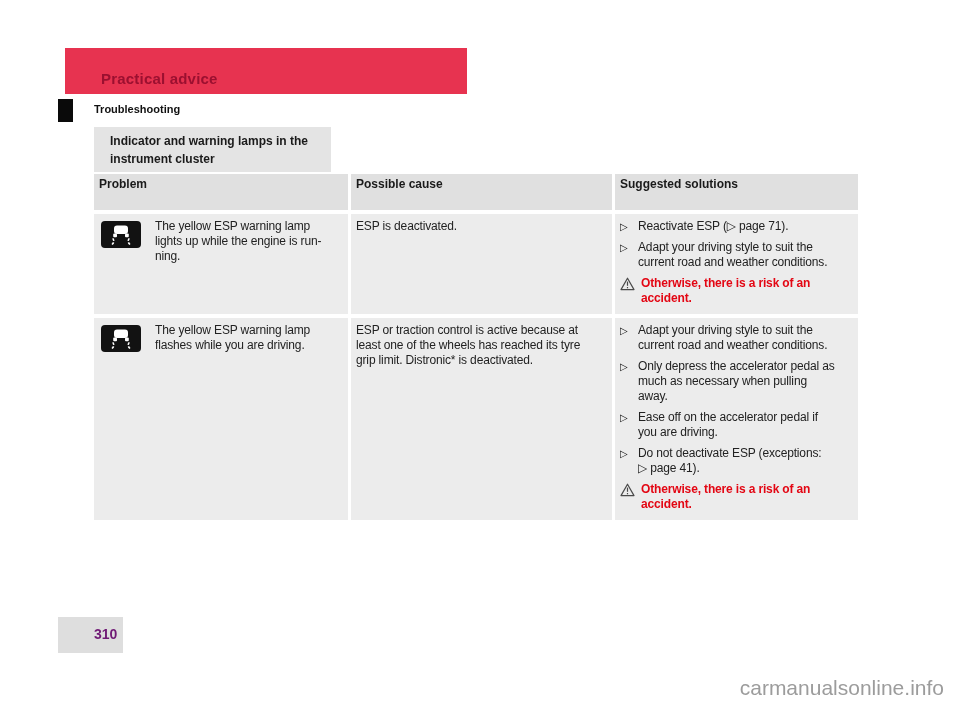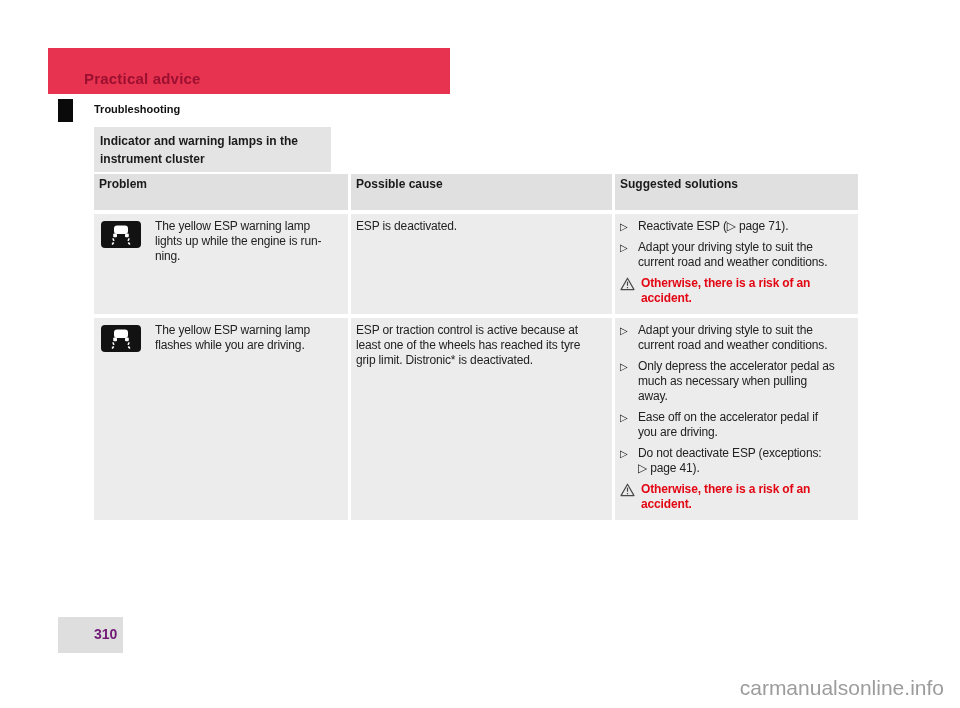--- a/index.html
+++ b/index.html
@@ -1,30 +1,30 @@
 <!DOCTYPE html>
 <html><head>
 <meta charset="utf-8">
 <style>
   * { margin:0; padding:0; box-sizing:border-box; }
   body { background:#ffffff; font-family:"Liberation Sans","DejaVu Sans",sans-serif; }
   .page { position:relative; width:960px; height:708px; background:#ffffff; overflow:hidden; }
 
   
-  .band { position:absolute; left:48px; top:48px; width:402px; height:46px;
+  .band { position:absolute; left:65px; top:48px; width:402px; height:46px;
           background:#e73350; display:flex; align-items:flex-end; padding:0 0 7px 36px; }
   .band-title { color:#9b1030; font-weight:bold; font-size:15px; letter-spacing:0.2px; }
 
   
   .tab-marker { position:absolute; left:58px; top:99px; width:15px; height:23px; background:#0a0a0a; }
   .section-title { position:absolute; left:94px; top:103px; font-size:11px; font-weight:bold; color:#111; }
 
   
   .title-box { position:absolute; left:94px; top:127px; width:237px; min-height:40px;
-               background:#e4e4e4; padding:4px 8px 5px 6px; }
+               background:#e4e4e4; padding:4px 8px 5px 16px; }
   .title-box span { font-size:12px; font-weight:bold; color:#1a1a1a; line-height:15px; white-space:pre-line; }
 
   
   .tbl { position:absolute; left:94px; top:174px; width:764px;
          display:grid; grid-template-columns:254px 261px 243px; column-gap:3px; row-gap:4px; }
   .hcell { background:#e0e0e0; font-size:12px; font-weight:bold; color:#1a1a1a;
            padding:3px 5px 2px 5px; height:36px; }
   .cell { background:#ececec; padding:5px 0 8px 5px; font-size:12px; color:#222;
           line-height:15px; letter-spacing:-0.15px; }
   .pre { white-space:pre-line; }

